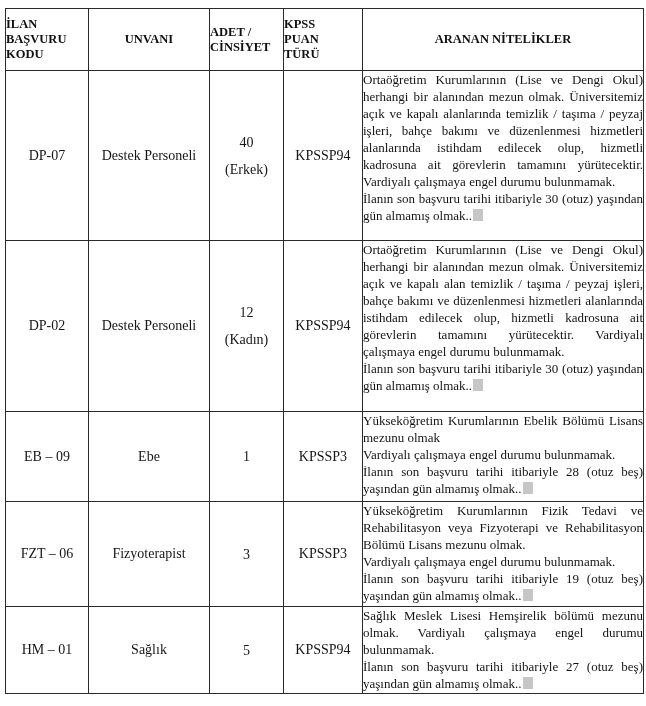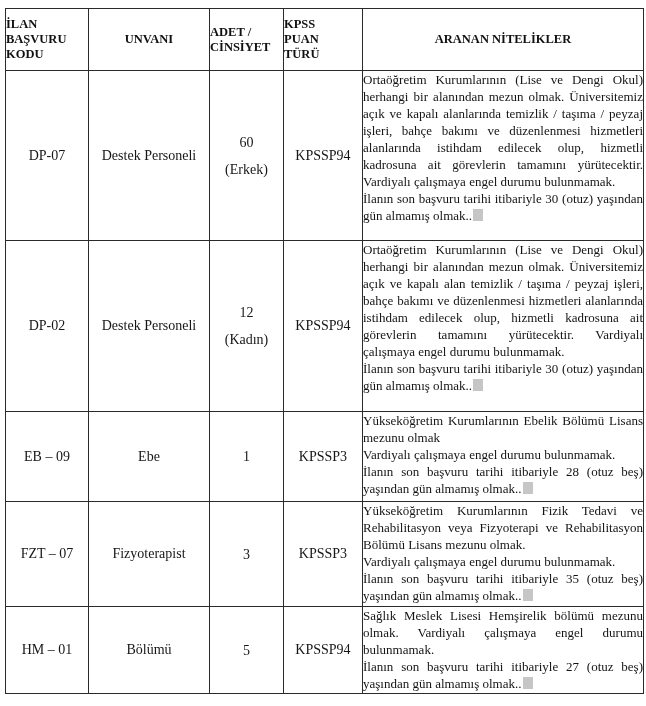--- a/index.html
+++ b/index.html
@@ -99,21 +99,21 @@
         <th class="indent-left">KPSS
 PUAN
 TÜRÜ</th>
         <th class="align-center">ARANAN NİTELİKLER</th>
       </tr>
     </thead>
     <tbody>
       <tr style="height:170px">
         <td class="cell-code">DP-07</td>
         <td class="cell-title">Destek Personeli</td>
-        <td class="cell-count">60
+        <td class="cell-count">40
 (Erkek)</td>
         <td class="cell-kpss">KPSSP94</td>
         <td class="cell-req">
           <div class="req-inner" style="height:167px"><span class="req-text">Ortaöğretim Kurumlarının (Lise ve Dengi Okul) herhangi bir alanından mezun olmak. Üniversitemiz açık ve kapalı alanlarında temizlik / taşıma / peyzaj işleri, bahçe bakımı ve düzenlenmesi hizmetleri alanlarında istihdam edilecek olup, hizmetli kadrosuna ait görevlerin tamamını yürütecektir. Vardiyalı çalışmaya engel durumu bulunmamak.
 İlanın son başvuru tarihi itibariyle 30 (otuz) yaşından gün almamış olmak..</span><span class="hl-box"></span></div>
         </td>
       </tr>
       <tr style="height:171px">
         <td class="cell-code">DP-02</td>
         <td class="cell-title">Destek Personeli</td>
@@ -130,33 +130,33 @@
         <td class="cell-title">Ebe</td>
         <td class="cell-count">1</td>
         <td class="cell-kpss">KPSSP3</td>
         <td class="cell-req">
           <div class="req-inner" style="height:87px"><span class="req-text">Yükseköğretim Kurumlarının Ebelik Bölümü Lisans mezunu olmak
 Vardiyalı çalışmaya engel durumu bulunmamak.
 İlanın son başvuru tarihi itibariyle 28 (otuz beş) yaşından gün almamış olmak..</span><span class="hl-box"></span></div>
         </td>
       </tr>
       <tr style="height:105px">
-        <td class="cell-code">FZT – 07</td>
+        <td class="cell-code">FZT – 06</td>
         <td class="cell-title">Fizyoterapist</td>
         <td class="cell-count">3</td>
         <td class="cell-kpss">KPSSP3</td>
         <td class="cell-req">
           <div class="req-inner" style="height:102px"><span class="req-text">Yükseköğretim Kurumlarının Fizik Tedavi ve Rehabilitasyon veya Fizyoterapi ve Rehabilitasyon Bölümü Lisans mezunu olmak.
 Vardiyalı çalışmaya engel durumu bulunmamak.
-İlanın son başvuru tarihi itibariyle 35 (otuz beş) yaşından gün almamış olmak..</span><span class="hl-box"></span></div>
+İlanın son başvuru tarihi itibariyle 19 (otuz beş) yaşından gün almamış olmak..</span><span class="hl-box"></span></div>
         </td>
       </tr>
       <tr style="height:87px">
         <td class="cell-code">HM – 01</td>
-        <td class="cell-title">Bölümü</td>
+        <td class="cell-title">Sağlık</td>
         <td class="cell-count">5</td>
         <td class="cell-kpss">KPSSP94</td>
         <td class="cell-req">
           <div class="req-inner" style="height:84px"><span class="req-text">Sağlık Meslek Lisesi Hemşirelik bölümü mezunu olmak. Vardiyalı çalışmaya engel durumu bulunmamak.
 İlanın son başvuru tarihi itibariyle 27 (otuz beş) yaşından gün almamış olmak..</span><span class="hl-box"></span></div>
         </td>
       </tr>
     </tbody>
   </table>
 </div>

